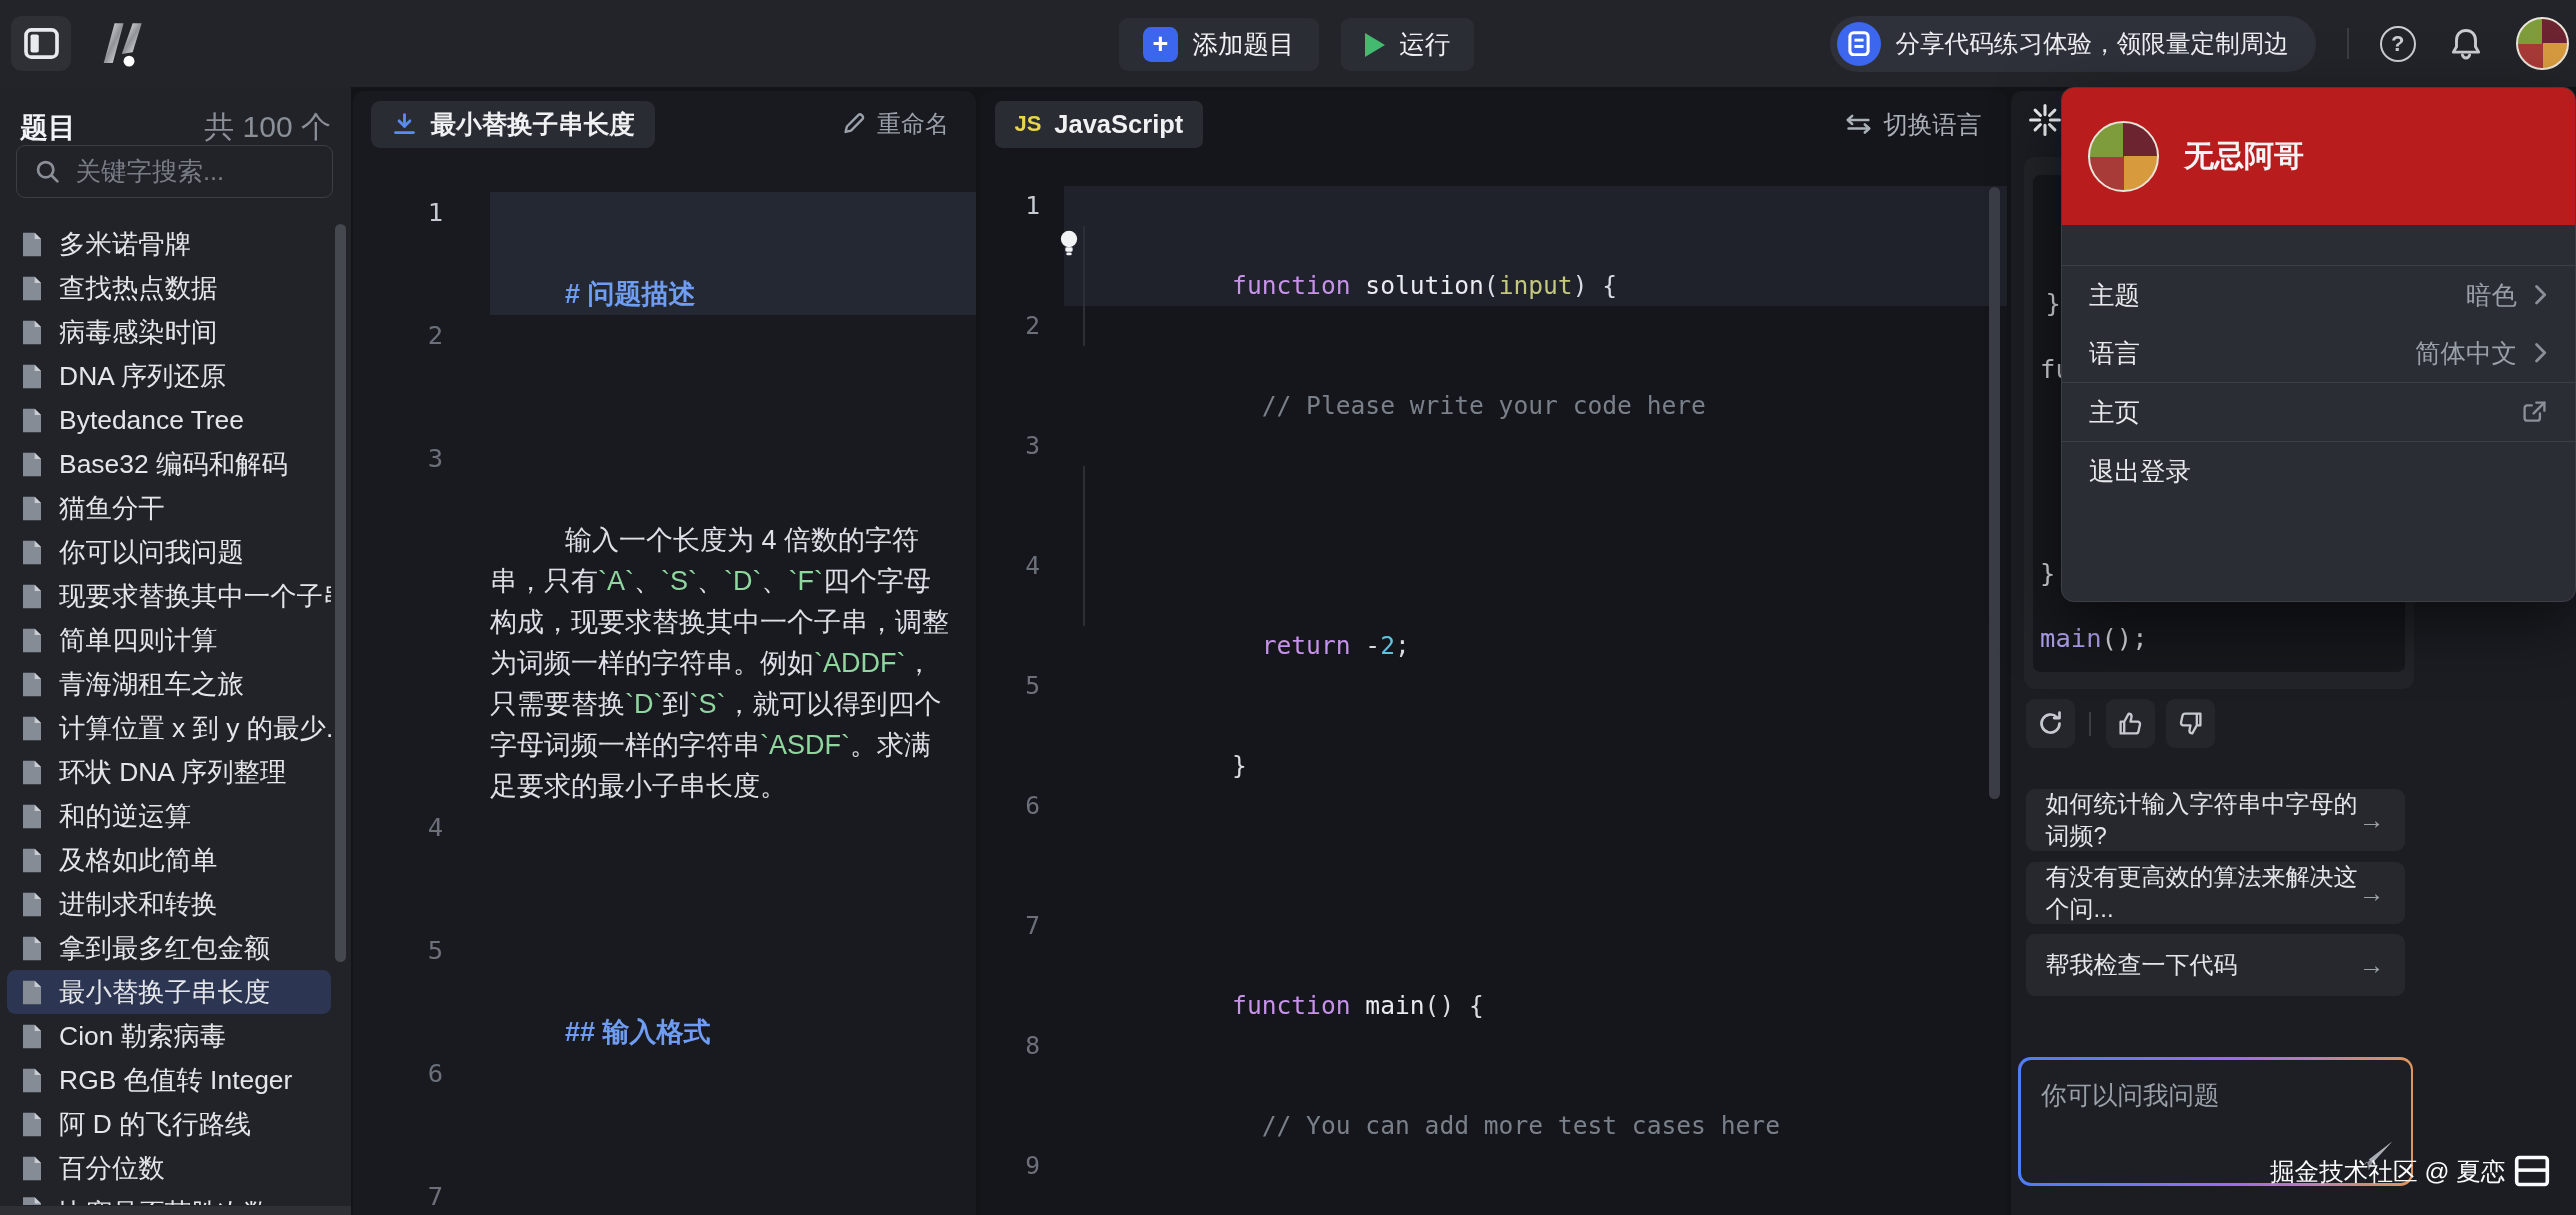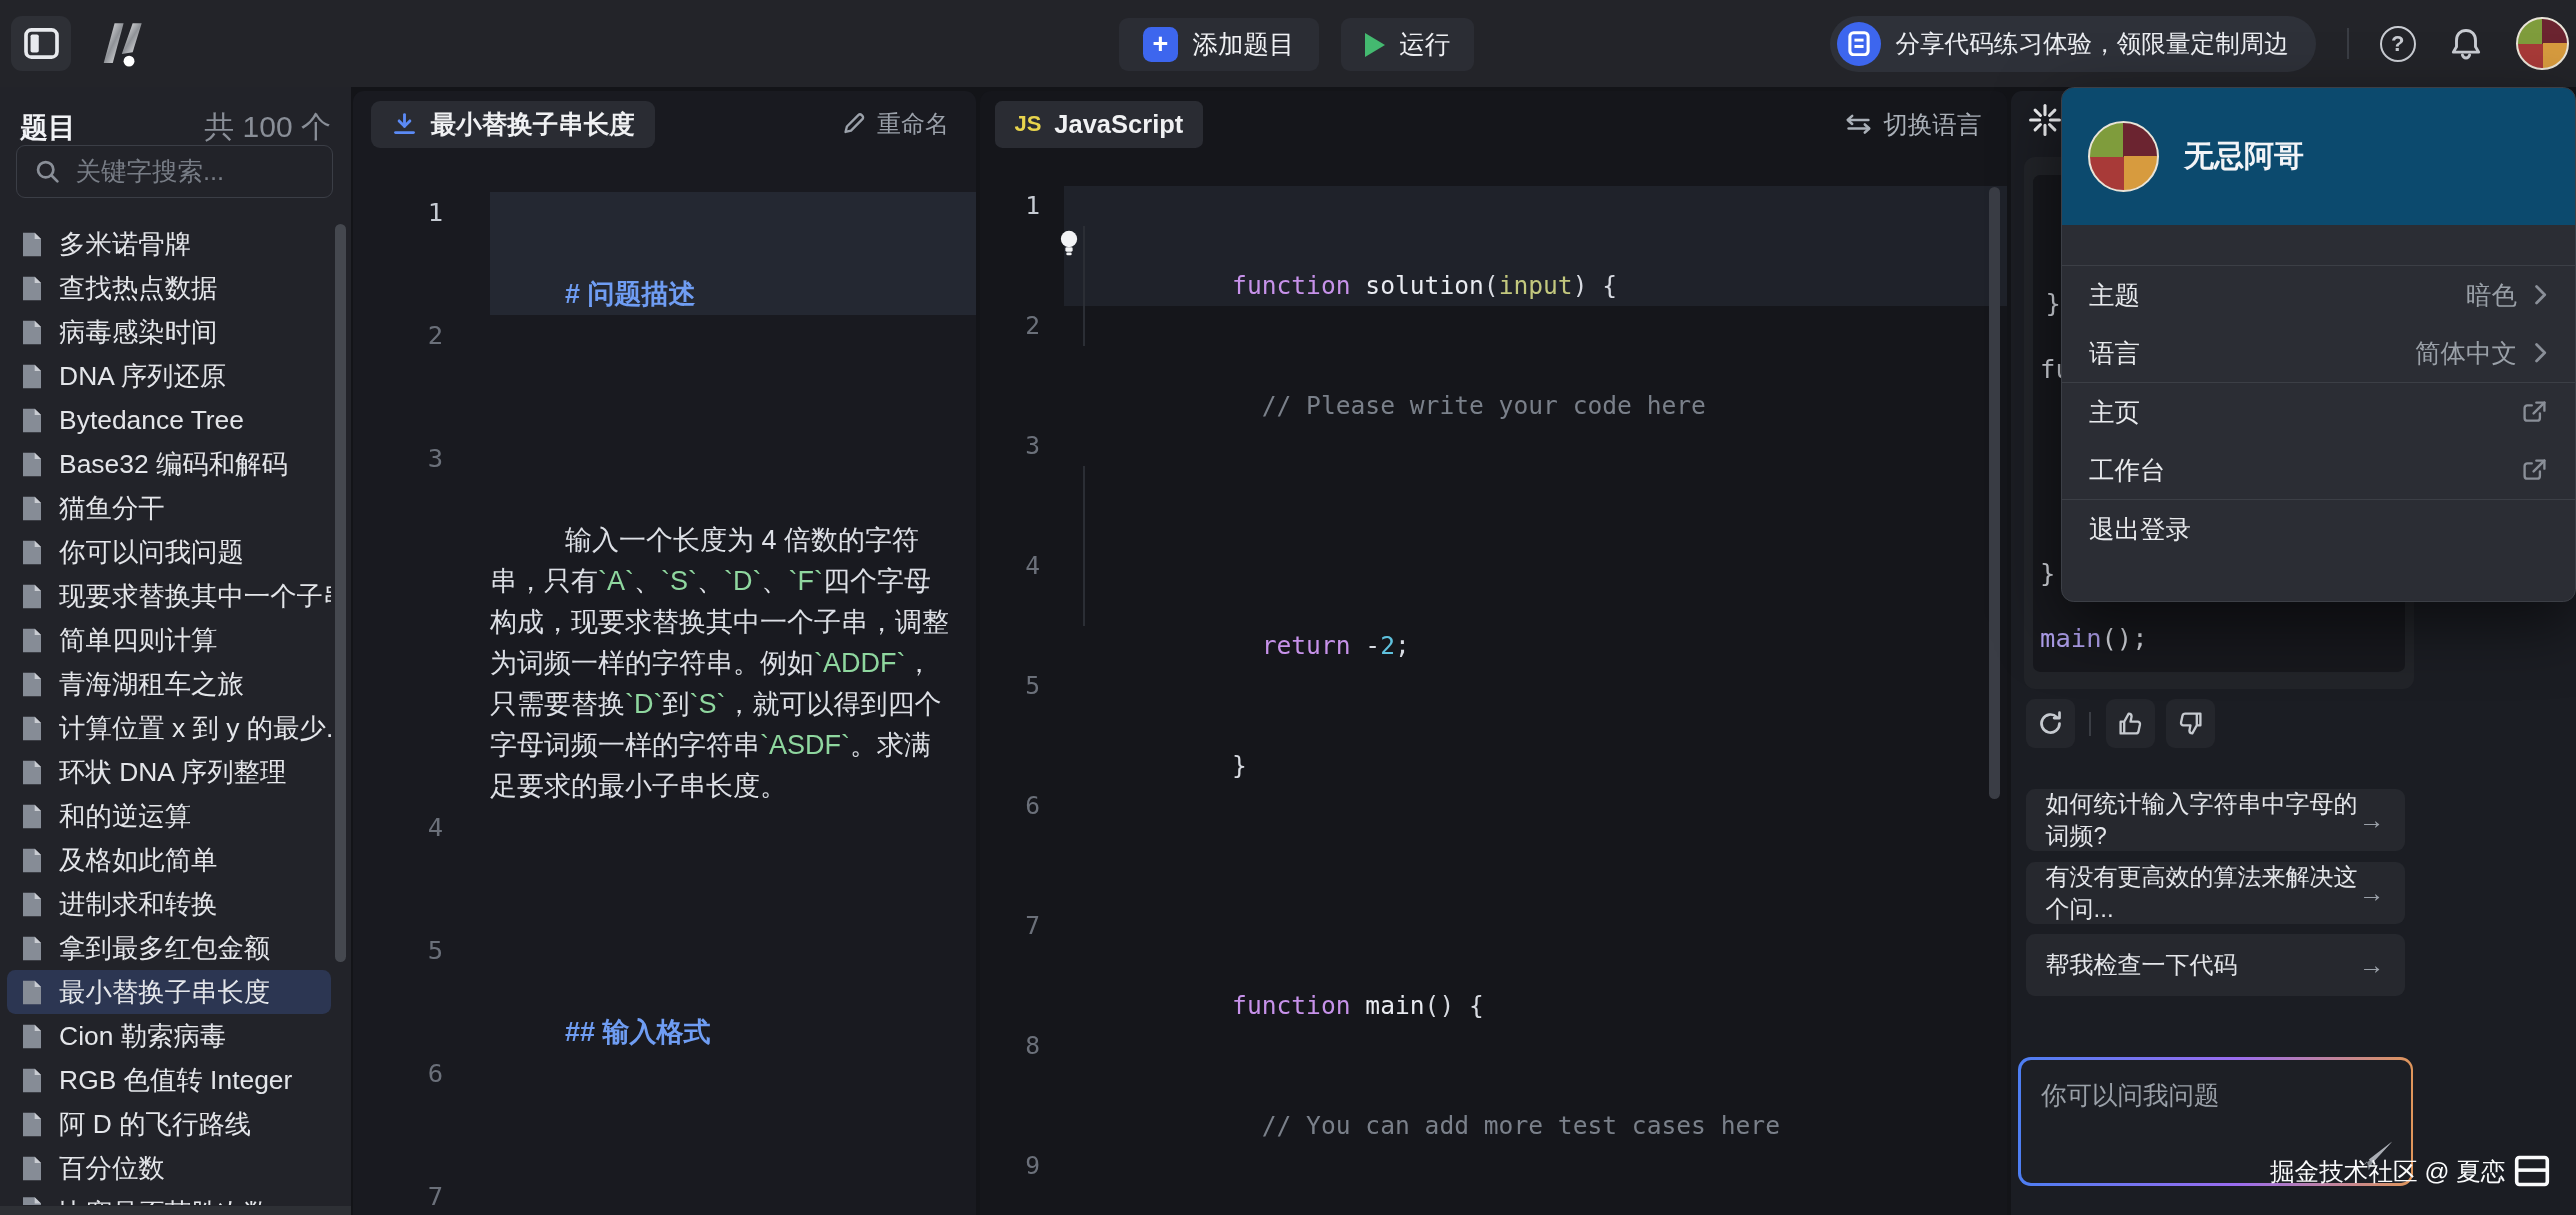--- a/index.html
+++ b/index.html
@@ -97,21 +97,21 @@
         background:linear-gradient(90deg,#4d7ef2,#9a6cf0 55%,#e0965a);padding:2.7px;}
   .ai-input{width:100%;height:100%;background:#1d1f25;border-radius:10px;position:relative;}
   .ai-ph{position:absolute;left:20px;top:18px;font-size:25.5px;color:#9aa0a8;}
   .ai-send{position:absolute;right:14.6px;bottom:11px;}
   .watermark{position:absolute;left:259px;top:1062px;display:flex;align-items:center;gap:9px;z-index:30;}
   .wm-text{font-size:24.6px;color:#fafbfc;white-space:nowrap;}
 
   
   .dropdown{position:absolute;left:2061px;top:87px;width:515px;height:515px;background:#2b2d34;
             border-radius:12.8px;border:0.9px solid #3c3f46;box-shadow:0 22px 64px rgba(0,0,0,.55);z-index:100;overflow:hidden;}
-  .dd-head{height:137px;background:#0c4a6e;display:flex;align-items:center;gap:25.5px;padding:0 25.5px;}
+  .dd-head{height:137px;background:#b91c1c;display:flex;align-items:center;gap:25.5px;padding:0 25.5px;}
   .dd-name{font-size:30px;font-weight:bold;color:#f3f4f7;}
   .dd-sec{border-top:0.9px solid #3c3f46;}
   .dd-secA{margin-top:40px;}
   .dd-row{height:58px;display:flex;align-items:center;padding:0 27px;font-size:25.5px;color:#e8eaed;}
   .dd-val{margin-left:auto;color:#9aa0a8;margin-right:14.6px;}
   .dd-ico-r{margin-left:auto;}
   svg{display:block;}
 </style>
 </head>
 <body>
@@ -717,30 +717,20 @@
       <div class="dd-row">
         <span>主页</span>
         <span class="dd-ico-r">
           <svg width="27" height="27" viewBox="0 0 30 30">
               <path d="M12 7h-5a3 3 0 0 0-3 3v11a3 3 0 0 0 3 3h11a3 3 0 0 0 3-3v-5" fill="none" stroke="#8a8f98" stroke-width="2.6" stroke-linecap="round"></path>
               <path d="M17 4h9v9" fill="none" stroke="#8a8f98" stroke-width="2.6" stroke-linecap="round" stroke-linejoin="round"></path>
               <line x1="26" y1="4" x2="14" y2="16" stroke="#8a8f98" stroke-width="2.6" stroke-linecap="round"></line>
             </svg>
         </span>
       </div>
-      <div class="dd-row">
-        <span>工作台</span>
-        <span class="dd-ico-r">
-          <svg width="27" height="27" viewBox="0 0 30 30">
-              <path d="M12 7h-5a3 3 0 0 0-3 3v11a3 3 0 0 0 3 3h11a3 3 0 0 0 3-3v-5" fill="none" stroke="#8a8f98" stroke-width="2.6" stroke-linecap="round"></path>
-              <path d="M17 4h9v9" fill="none" stroke="#8a8f98" stroke-width="2.6" stroke-linecap="round" stroke-linejoin="round"></path>
-              <line x1="26" y1="4" x2="14" y2="16" stroke="#8a8f98" stroke-width="2.6" stroke-linecap="round"></line>
-            </svg>
-        </span>
-      </div>
     </div>
     <div class="dd-sec">
       <div class="dd-row">
         <span>退出登录</span>
       </div>
     </div>
   </div>
 
 </div>
 

